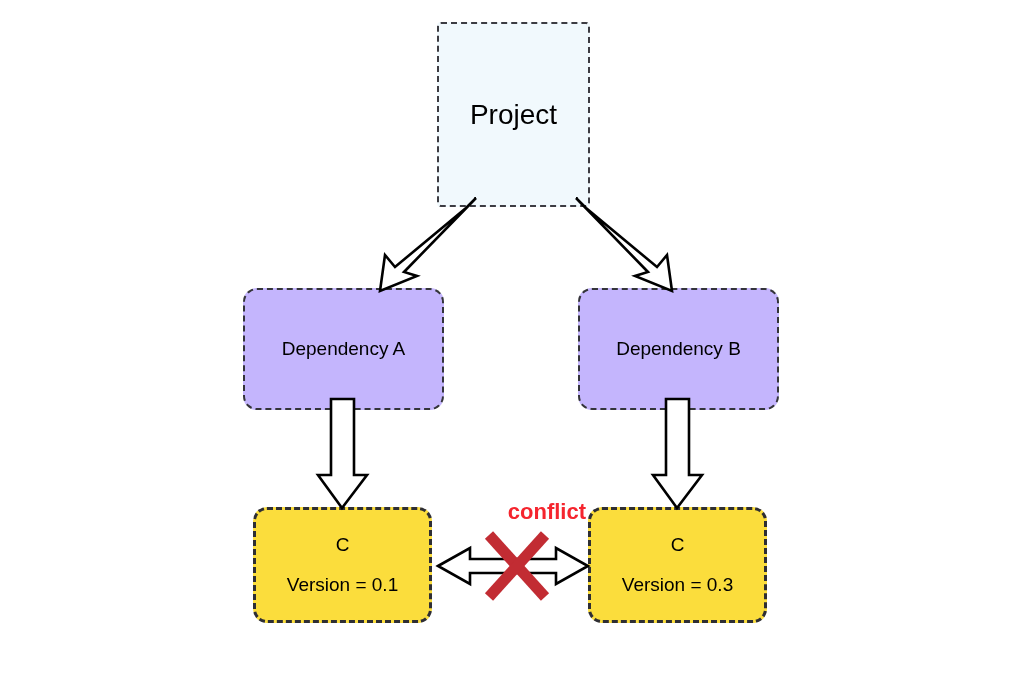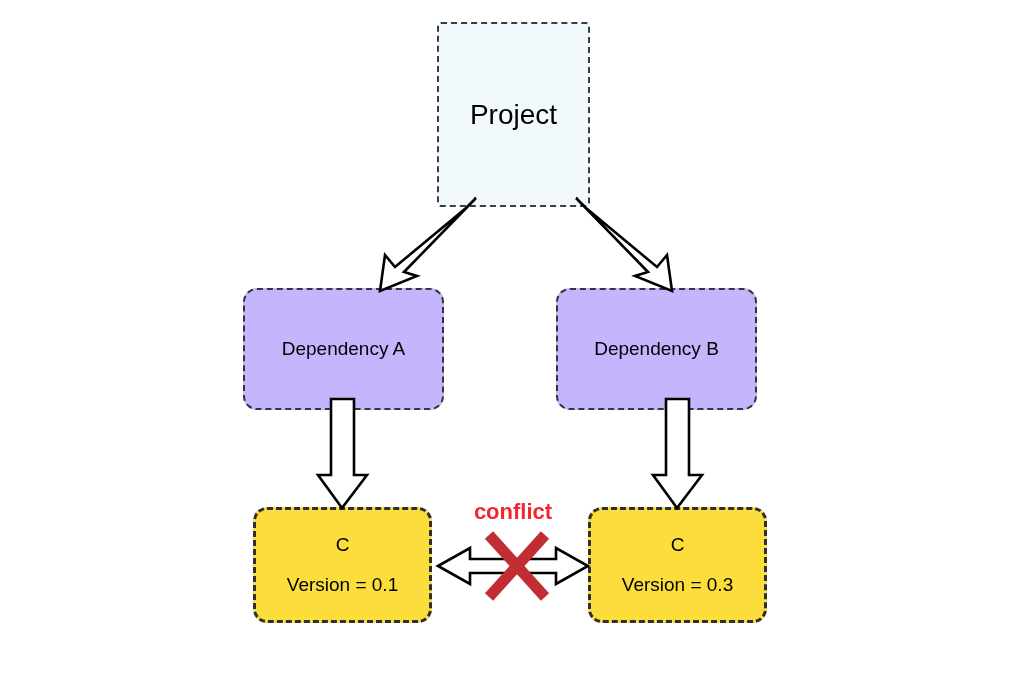--- a/index.html
+++ b/index.html
@@ -41,39 +41,39 @@
   }
   .node-dep {
     width: 201px;
     height: 122px;
     background: #c4b5fd;
     border: 2.5px dashed #34343a;
     border-radius: 14px;
     font-size: 19px;
   }
   .node-dep-a { left: 243px; top: 288px; }
-  .node-dep-b { left: 556px; top: 288px; justify-content: center; }
+  .node-dep-b { left: 578px; top: 288px; justify-content: center; }
   .node-c {
     width: 179px;
     height: 116px;
     background: #fbdd3c;
     border: 3px dashed #2e2e33;
     border-radius: 14px;
     font-size: 19px;
   }
   .node-c-left  { left: 253px; top: 507px; }
   .node-c-right { left: 588px; top: 507px; }
   .node-c .line2 { margin-top: 16px; }
 
   .conflict-label {
     position: absolute;
     left: 440px;
     top: 499px;
     width: 146px;
-    text-align: center;
+    text-align: right;
     font-size: 22px;
     font-weight: bold;
     color: #f5252e;
     z-index: 5;
   }
   svg.overlay {
     position: absolute;
     left: 0;
     top: 0;
     width: 1022px;

